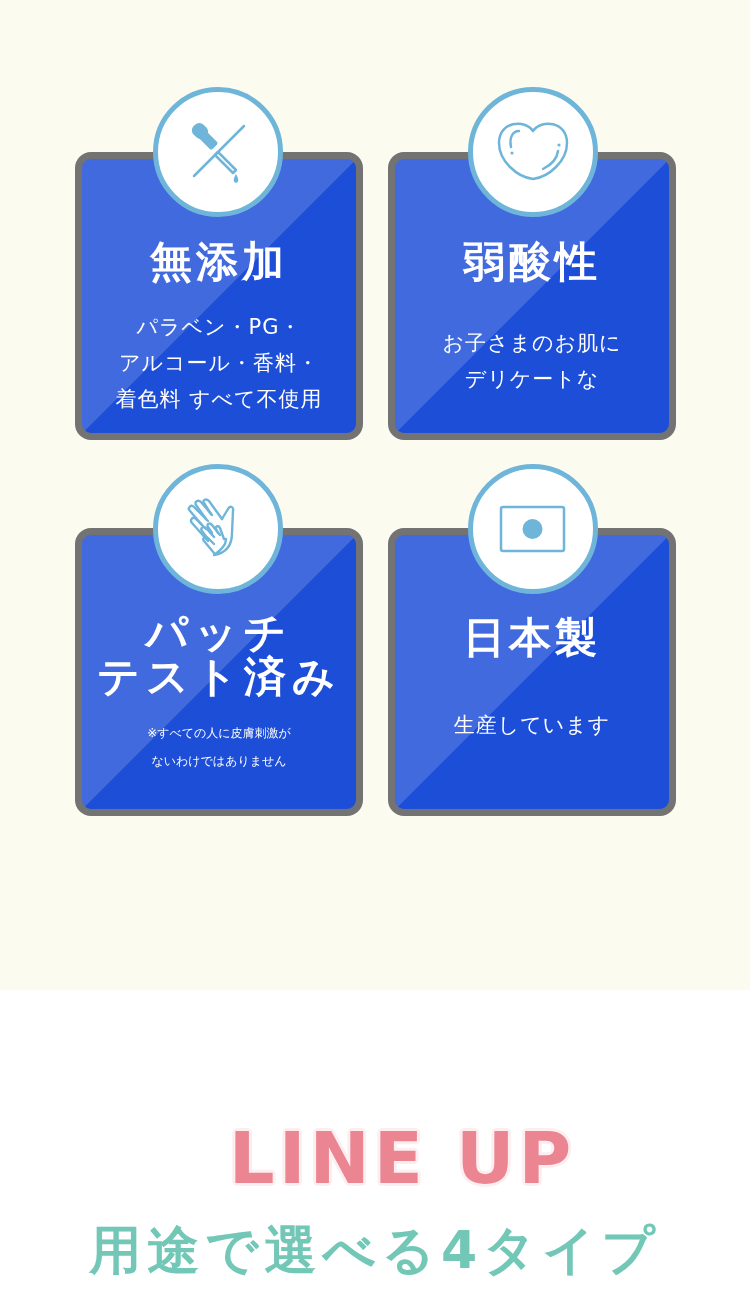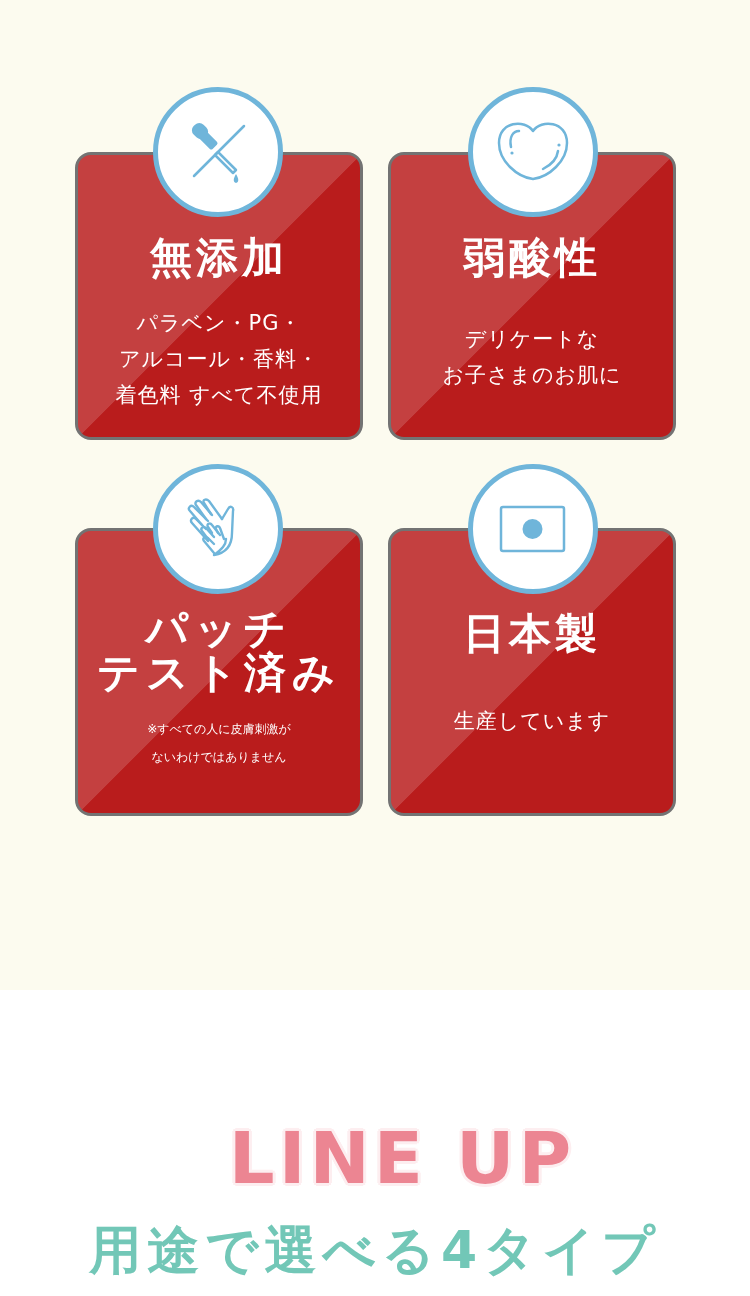--- a/index.html
+++ b/index.html
@@ -8,25 +8,25 @@
     background: #ffffff;
     font-family: "DejaVu Sans", "Liberation Sans", sans-serif;
   }
   .top-section {
     position: absolute; left: 0; top: 0; width: 750px; height: 990px;
     background: #fcfbef;
   }
   .wave { position: absolute; left: 0; top: 950px; width: 750px; height: 45px; display: block; }
   .card {
     position: absolute; width: 288px; height: 288px;
-    background: #b91c1c;
+    background: #1d4ed8;
     border-radius: 16px;
     overflow: hidden;
     box-sizing: border-box;
-    border: 3px solid #737373;
+    border: 7px solid #737373;
   }
   .card .gloss {
     position: absolute; left: 0; top: 0; width: 100%; height: 100%;
     background: linear-gradient(135deg, rgba(255,255,255,0.16) 0%, rgba(255,255,255,0.16) 50%, rgba(255,255,255,0) 50.2%);
     pointer-events: none;
   }
   .card .title {
     position: absolute; left: 0; width: 100%; text-align: center;
     color: #ffffff; font-weight: bold; font-size: 42px; line-height: 46px;
     letter-spacing: 4px;
@@ -88,22 +88,22 @@
     </g>
     <path d="M58 62 C55 67 55 70 58 71 C61 70 61 67 58 62 Z" fill="#6fb5da"></path>
     <line x1="16" y1="64" x2="66" y2="14" stroke="#6fb5da" stroke-width="2.5" stroke-linecap="round"></line>
   </svg>
 </div>
 
 <div class="card" style="left:388px; top:152px;">
   <div class="gloss"></div>
   <div class="title" style="top:80px;">弱酸性</div>
   <div class="sub" style="top:166px;">
+    <div>お子さまのお肌に</div>
     <div>デリケートな</div>
-    <div>お子さまのお肌に</div>
   </div>
 </div>
 <div class="badge" style="left:468px; top:87px;">
   <svg width="84" height="70" viewBox="0 0 84 70">
     <path d="M42 14 C34 2 8 4 8 26 C8 44 26 60 42 62 C58 60 76 44 76 26 C76 4 50 2 42 14 Z" fill="none" stroke="#6fb5da" stroke-width="2.5" stroke-linejoin="round"></path>
     <path d="M20 30 C18 20 22 14 28 14" fill="none" stroke="#6fb5da" stroke-width="2.5" stroke-linecap="round"></path>
     <circle cx="21" cy="36" r="1.6" fill="#6fb5da"></circle>
     <path d="M52 52 C60 48 66 42 67 34" fill="none" stroke="#6fb5da" stroke-width="2.5" stroke-linecap="round"></path>
     <circle cx="68" cy="28" r="1.6" fill="#6fb5da"></circle>
   </svg>

